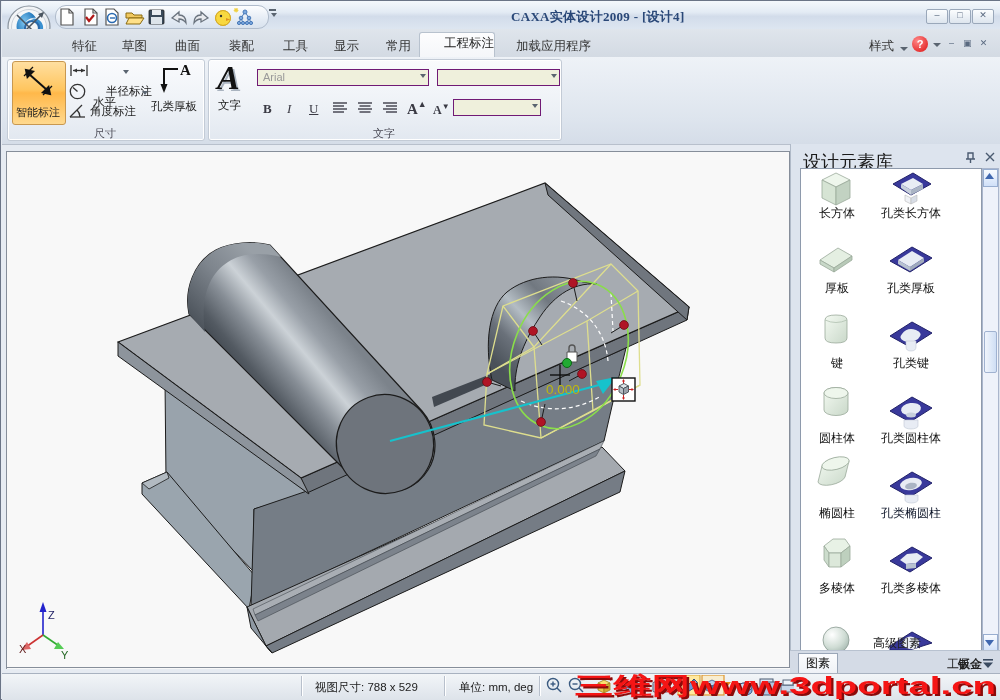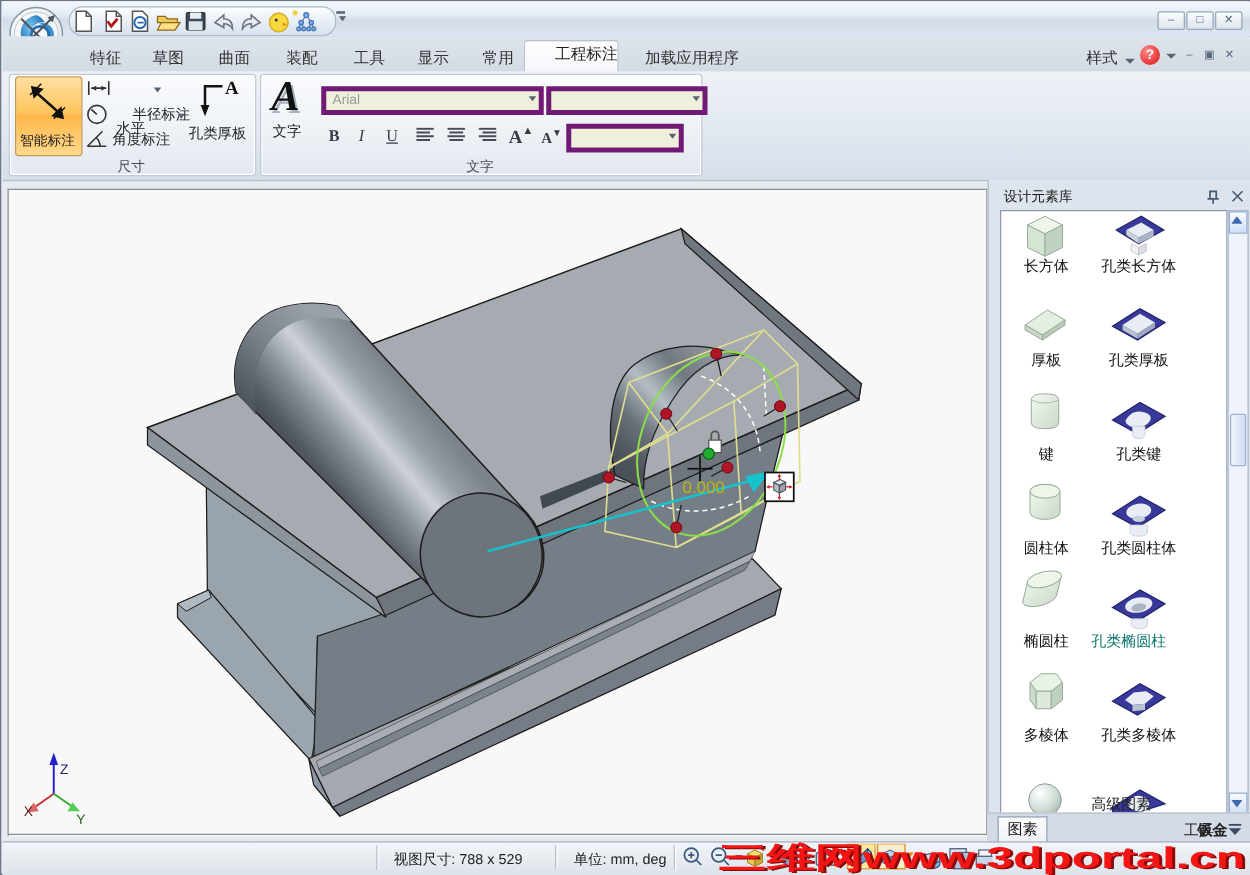--- a/index.html
+++ b/index.html
@@ -25,21 +25,21 @@
 .tab{top:35px;height:21px;font-size:12.5px;color:#333;text-align:right;line-height:20px;}
 #activetab{top:31px;height:25px;background:linear-gradient(#fdfdfe,#f4f6f9);
 border:1px solid #b8c2ce;border-bottom:none;border-radius:3px 3px 0 0;color:#1a1a1a;}
 
 #ribbon{left:1px;top:56px;width:998px;height:87px;
 background:linear-gradient(#eef2f7,#dee5ee 70%,#d5dde8);border-bottom:1px solid #b8c0cc;}
 .group{top:2px;height:80px;background:linear-gradient(#fafbfd,#edf1f6 60%,#e2e8f0);
 border:1px solid #c3cbd6;border-radius:3px;box-shadow:inset 0 0 0 1px #ffffff;}
 .glabel{bottom:2px;width:100%;text-align:center;font-size:11px;color:#4a4a55;}
 .small{font-size:11.5px;color:#222;}
-.combo{background:#eff0dc;border:4px solid #701a75;height:15px;}
+.combo{background:#eff0dc;border:1px solid #701a75;height:15px;}
 .carr{position:absolute;right:2px;top:4px;width:0;height:0;
 border-left:3.5px solid transparent;border-right:3.5px solid transparent;border-top:4px solid #5a6470;}
 
 #vp{left:5px;top:150px;width:784px;height:517px;background:#f8f8f8;
 border-top:1px solid #8a929e;border-left:1px solid #8a929e;border-right:1px solid #c0c6ce;}
 .ptab{font-size:12px;color:#222;}
 
 #statusbar{left:1px;top:672px;width:998px;height:26px;
 background:linear-gradient(#f2f5f8,#dde3ea);border-top:1px solid #a8b2c0;font-size:12px;color:#222;}
 .stxt{font-size:11.5px;color:#222;white-space:nowrap;}
@@ -125,20 +125,21 @@
         <circle cx="4" cy="15" r="1.6"></circle>
           <circle cx="8" cy="15" r="1.6"></circle>
           <circle cx="12" cy="15" r="1.6"></circle>
           <circle cx="16" cy="15" r="1.6"></circle>
         <path d="M 3,2 l 1,2 l 2,-1 l -1,2 l 2,1 l -2,1 l 1,2 l -2,-1 l -1,2 l -1,-2 l -2,1 l 1,-2 l -2,-1 l 2,-1 l -1,-2 l 2,1 z" transform="translate(-1,-2) scale(0.7)" fill="#f0d040" stroke="none"></path>
       </g>
     </g>
   </svg>
   <div class="abs" style="left:270px;top:12px;width:0;height:0;border-left:3.5px solid transparent;border-right:3.5px solid transparent;border-top:4px solid #5a6470;"></div>
   <div class="abs" style="left:268px;top:8px;width:7px;height:1.5px;background:#5a6470;"></div>
+  <div class="abs" id="title">CAXA实体设计2009 - [设计4]</div>
   <div class="abs winbtn" style="left:925px;">–</div>
   <div class="abs winbtn" style="left:948px;">□</div>
   <div class="abs winbtn" style="left:971px;">✕</div>
 
   <div class="abs" id="tabrow"></div>
   <div class="abs tab" style="left:56px;width:40px;">特征</div>
   <div class="abs tab" style="left:106px;width:40px;">草图</div>
   <div class="abs tab" style="left:159px;width:40px;">曲面</div>
   <div class="abs tab" style="left:213px;width:40px;">装配</div>
   <div class="abs tab" style="left:267px;width:40px;">工具</div>
@@ -372,21 +373,21 @@
       <polygon points="20,649 30,648 26,641" fill="#dd6666" stroke="none"></polygon>
       <line x1="42" y1="634" x2="58" y2="645" stroke="#33aa33"></line>
       <polygon points="63,648 53,648 57,641" fill="#55cc55" stroke="none"></polygon>
     </g>
     <text x="47" y="618" font-size="11" fill="#222266" font-family="Liberation Sans, sans-serif">Z</text>
     <text x="18" y="652" font-size="11" fill="#662222" font-family="Liberation Sans, sans-serif">X</text>
     <text x="60" y="658" font-size="11" fill="#226622" font-family="Liberation Sans, sans-serif">Y</text>
     <rect x="5.5" y="150.5" width="783" height="516" fill="none" stroke="#868e9a" stroke-width="1"></rect>
   </svg>
   <div class="abs" style="left:789px;top:143px;width:210px;height:530px;background:#dde4ee;border-left:1px solid #b0bac8;"></div>
-  <div class="abs" style="left:802px;top:149px;font-size:11px;color:#1a1a1a;">设计元素库</div>
+  <div class="abs" style="left:802px;top:149px;font-size:18px;color:#1a1a1a;">设计元素库</div>
   <svg class="abs" style="left:963px;top:150px" width="32" height="13" viewBox="0 0 32 13">
     <g stroke="#4a5a70" stroke-width="1.4" fill="none">
       <path d="M 4,2 h 5 v 6 h -5 z M 6.5,8 v 4 M 2,8 h 9"></path>
       <path d="M 22,2 l 8,8 M 30,2 l -8,8"></path>
     </g>
   </svg>
   <div class="abs" style="left:799px;top:167px;width:180px;height:482px;background:#ffffff;border:1px solid #8e9aac;"></div>
   <div class="abs" style="left:981px;top:167px;width:15px;height:482px;background:#eef2fa;border:1px solid #aab6cc;"></div>
   <div class="abs" style="left:982px;top:168px;width:13px;height:16px;background:linear-gradient(#f8fbff,#d0e0f8);border:1px solid #98aed0;"></div>
   <svg class="abs" style="left:984px;top:172px" width="9" height="7" viewBox="0 0 9 7">
@@ -494,21 +495,21 @@
 </svg>
   <div class="abs" style="left:800px;top:204px;width:72px;text-align:center;font-size:12px;color:#111;">长方体</div>
   <div class="abs" style="left:872px;top:204px;width:76px;text-align:center;font-size:12px;color:#111;">孔类长方体</div>
   <div class="abs" style="left:800px;top:279px;width:72px;text-align:center;font-size:12px;color:#111;">厚板</div>
   <div class="abs" style="left:872px;top:279px;width:76px;text-align:center;font-size:12px;color:#111;">孔类厚板</div>
   <div class="abs" style="left:800px;top:354px;width:72px;text-align:center;font-size:12px;color:#111;">键</div>
   <div class="abs" style="left:872px;top:354px;width:76px;text-align:center;font-size:12px;color:#111;">孔类键</div>
   <div class="abs" style="left:800px;top:429px;width:72px;text-align:center;font-size:12px;color:#111;">圆柱体</div>
   <div class="abs" style="left:872px;top:429px;width:76px;text-align:center;font-size:12px;color:#111;">孔类圆柱体</div>
   <div class="abs" style="left:800px;top:504px;width:72px;text-align:center;font-size:12px;color:#111;">椭圆柱</div>
-  <div class="abs" style="left:872px;top:504px;width:76px;font-size:12px;color:#0f766e;">孔类椭圆柱</div>
+  <div class="abs" style="left:872px;top:504px;width:76px;text-align:center;font-size:12px;color:#0f172a;">孔类椭圆柱</div>
   <div class="abs" style="left:800px;top:579px;width:72px;text-align:center;font-size:12px;color:#111;">多棱体</div>
   <div class="abs" style="left:872px;top:579px;width:76px;text-align:center;font-size:12px;color:#111;">孔类多棱体</div>
 
   <div class="abs" style="left:789px;top:649px;width:210px;height:24px;background:#d4dbe6;border-top:1px solid #b8c2d0;"></div>
   <div class="abs" style="left:797px;top:652px;width:38px;height:20px;background:linear-gradient(#fbfcfe,#eef1f6);border:1px solid #9aa6b8;border-bottom:none;font-size:12px;text-align:center;line-height:19px;color:#111;">图素</div>
   <div class="abs ptab" style="left:844px;top:634px;margin-left:28px;">高级图素</div>
   <div class="abs ptab" style="left:957px;top:655px;font-weight:bold;">钣金</div>
   <div class="abs ptab" style="left:946px;top:655px;">工具</div>
   <svg class="abs" style="left:981px;top:658px" width="12" height="10" viewBox="0 0 12 10">
       <g fill="#3a4a60">

